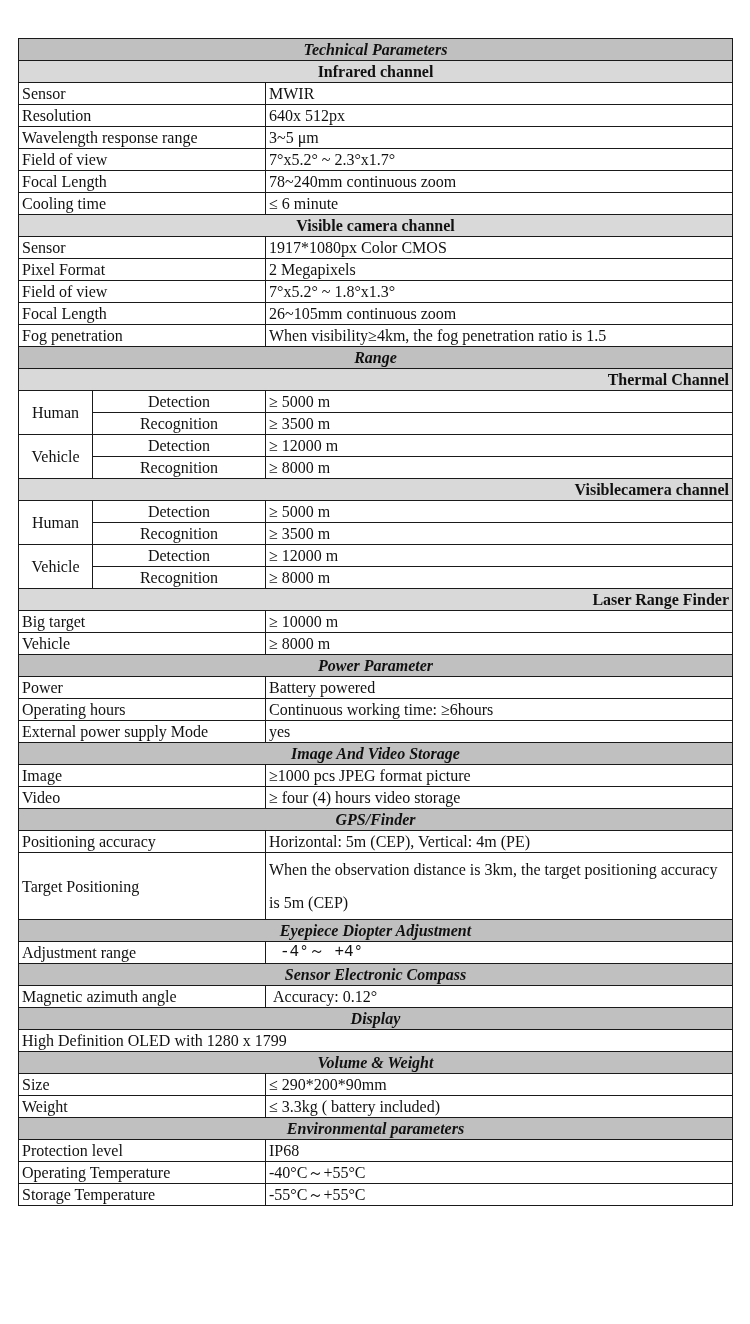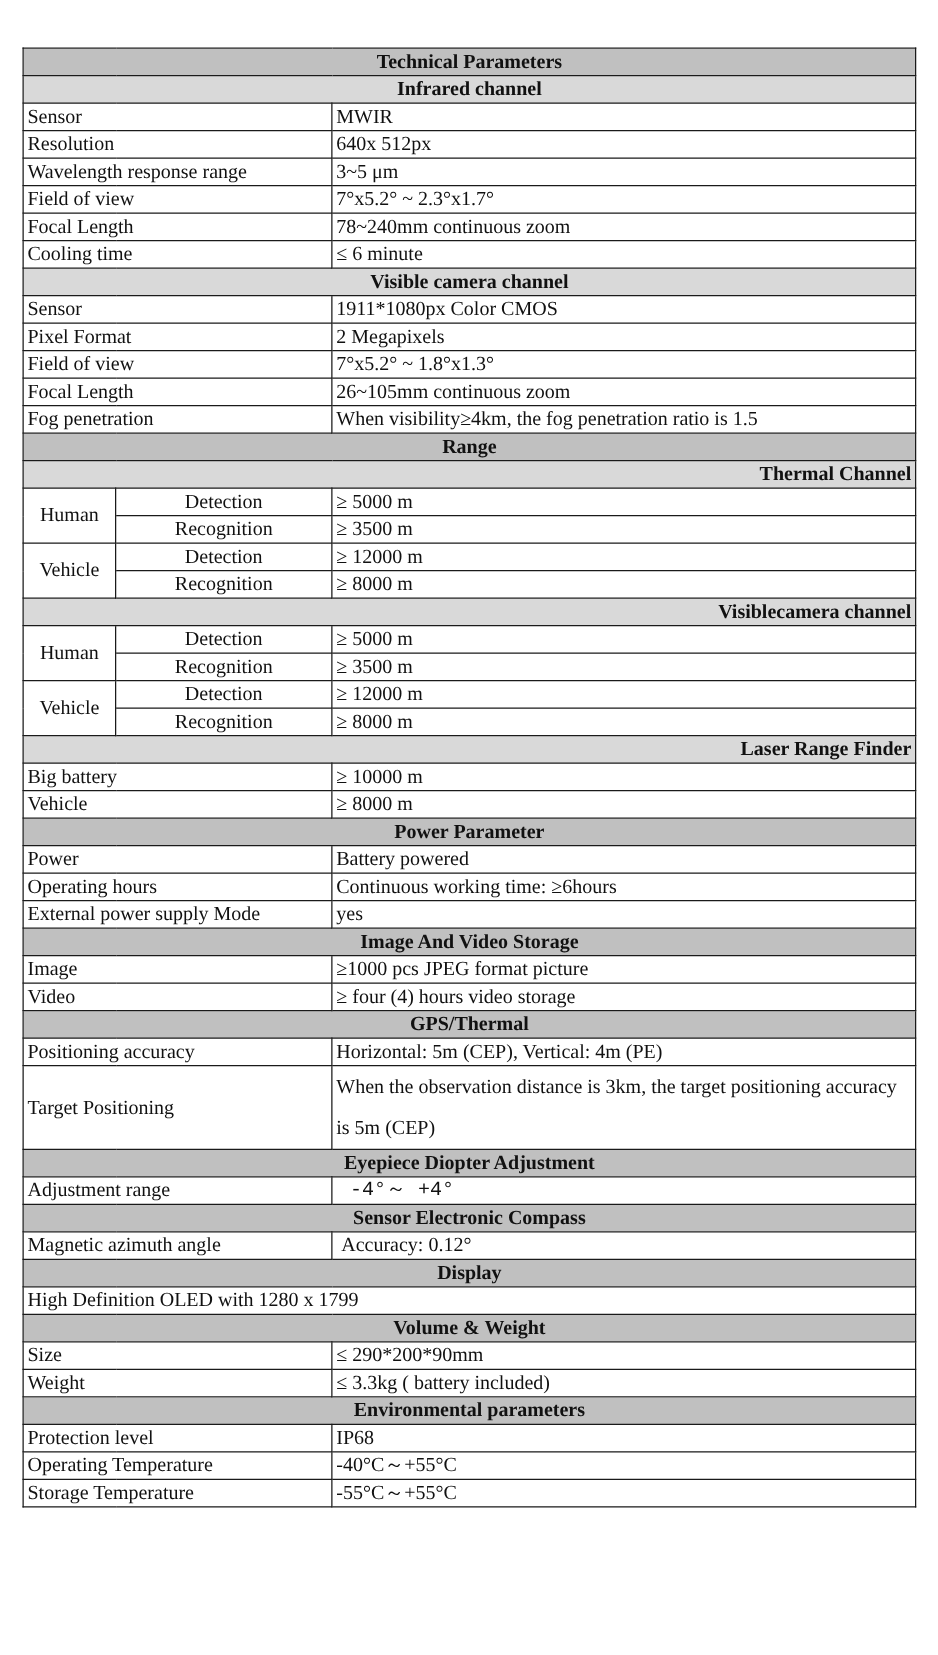--- a/index.html
+++ b/index.html
@@ -9,21 +9,21 @@
     border-collapse: collapse; table-layout: fixed;
     font-family: "Liberation Serif", "DejaVu Serif", serif;
     font-size: 16px; color: #111;
   }
   .spec-table td {
     border: 1.5px solid #1a1a1a;
     height: 21px; padding: 0 3px; line-height: 21px;
     white-space: nowrap; overflow: hidden; vertical-align: middle;
   }
   .spec-table td.wrap { white-space: normal; line-height: 33px; height: 45px; }
-  .hdr-dark { background: #c0c0c0; font-weight: bold; text-align: center; }
+  .hdr-dark { background: #c0c0c0; font-weight: bold; text-align: center; font-style: italic; }
   .hdr-light { background: #d9d9d9; font-weight: bold; text-align: center; }
   .sub-light { background: #d9d9d9; font-weight: bold; text-align: right; }
   .center { text-align: center; }
   .indent { padding-left: 14px !important; font-family: Liberation Mono, monospace; }
   .indent-sm { padding-left: 7px !important; margin-left: 48px; }
 </style>
 </head>
 <body>
 
 <table class="spec-table">
@@ -63,21 +63,21 @@
     <tr>
         <td colspan="2">Cooling time</td>
         <td>≤ 6 minute</td>
       </tr>
 
     <tr>
       <td colspan="3" class="hdr-light">Visible camera channel</td>
     </tr>
     <tr>
         <td colspan="2">Sensor</td>
-        <td>1911*1080px Color CMOS</td>
+        <td>1917*1080px Color CMOS</td>
       </tr>
     <tr>
         <td colspan="2">Pixel Format</td>
         <td>2 Megapixels</td>
       </tr>
     <tr>
         <td colspan="2">Field of view</td>
         <td>7°x5.2° ~ 1.8°x1.3°</td>
       </tr>
     <tr>
@@ -133,21 +133,21 @@
     </tr>
     <tr>
       <td class="center">Recognition</td>
       <td>≥ 8000 m</td>
     </tr>
 
     <tr>
       <td colspan="3" class="sub-light">Laser Range Finder</td>
     </tr>
     <tr>
-        <td colspan="2">Big battery</td>
+        <td colspan="2">Big target</td>
         <td>≥ 10000 m</td>
       </tr>
     <tr>
         <td colspan="2">Vehicle</td>
         <td>≥ 8000 m</td>
       </tr>
 
     <tr>
       <td colspan="3" class="hdr-dark">Power Parameter</td>
     </tr>
@@ -170,21 +170,21 @@
     <tr>
         <td colspan="2">Image</td>
         <td>≥1000 pcs JPEG format picture</td>
       </tr>
     <tr>
         <td colspan="2">Video</td>
         <td>≥  four (4) hours video storage</td>
       </tr>
 
     <tr>
-      <td colspan="3" class="hdr-dark">GPS/Thermal</td>
+      <td colspan="3" class="hdr-dark">GPS/Finder</td>
     </tr>
     <tr>
         <td colspan="2">Positioning accuracy</td>
         <td>Horizontal: 5m (CEP), Vertical: 4m (PE)</td>
       </tr>
     <tr>
         <td colspan="2">Target Positioning</td>
         <td class="wrap">When the observation distance is 3km, the target positioning accuracy is 5m (CEP)</td>
       </tr>
 

